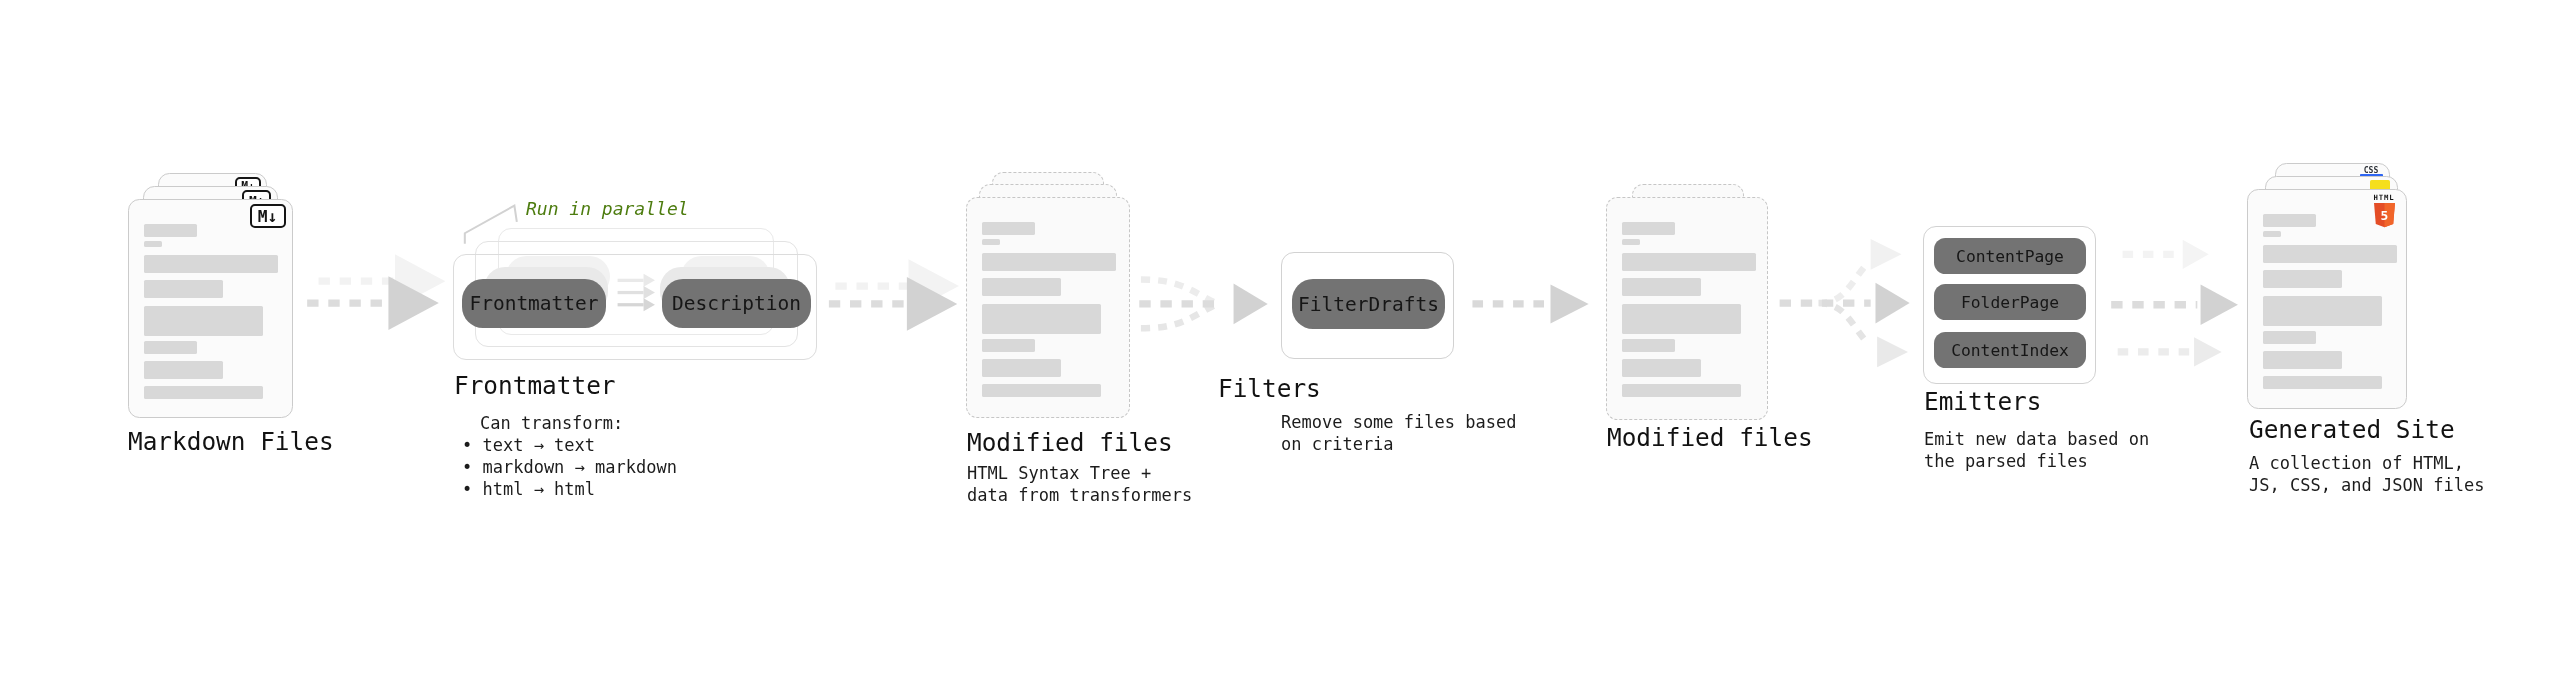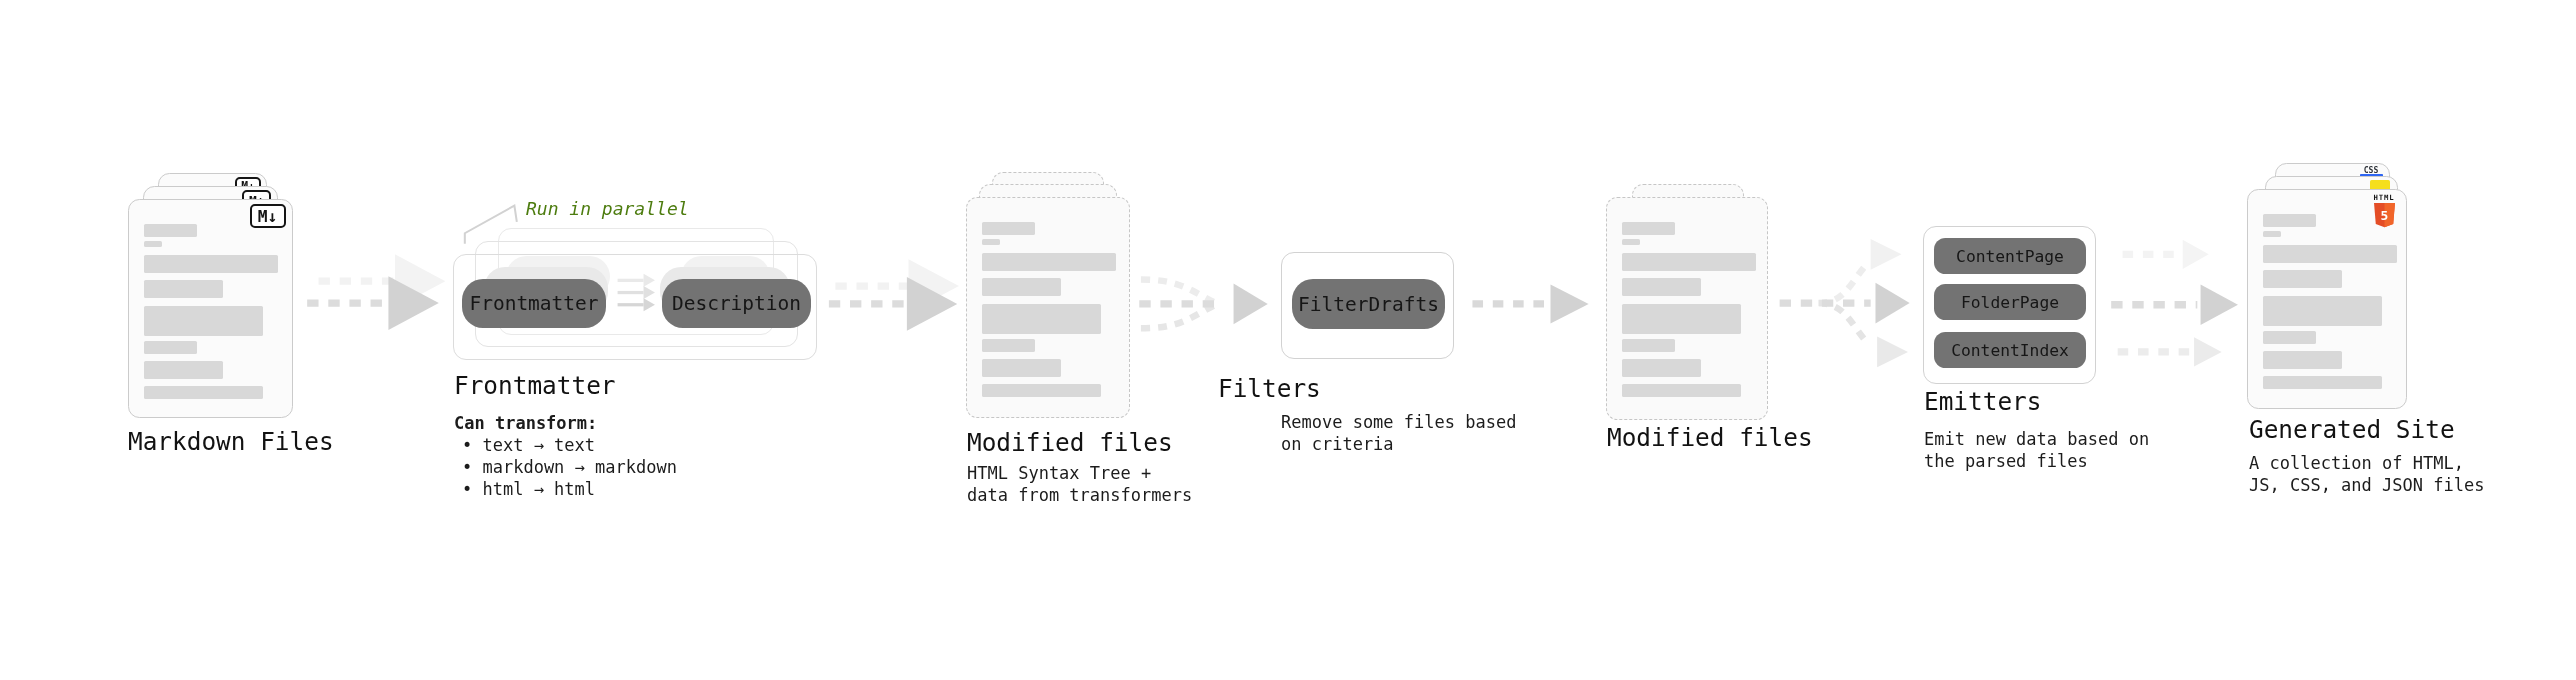--- a/index.html
+++ b/index.html
@@ -133,21 +133,21 @@
     <div class="box" style="left:498px;top:228px;width:276px;height:107px;border-color:#e9e9e9;"></div>
     <div class="box" style="left:475px;top:241px;width:323px;height:106px;border-color:#e3e3e3;"></div>
     <div class="box" style="left:453px;top:254px;width:364px;height:106px;"></div>
     <div class="pill ghost2" style="left:506px;top:256px;width:104px;height:41px;"></div>
     <div class="pill ghost2" style="left:681px;top:256px;width:89px;height:41px;"></div>
     <div class="pill ghost1" style="left:484px;top:267px;width:124px;height:46px;"></div>
     <div class="pill ghost1" style="left:660px;top:267px;width:130px;height:46px;"></div>
     <div class="pill" style="left:462px;top:279px;width:144px;height:49px;font-size:19.5px;">Frontmatter</div>
     <div class="pill" style="left:662px;top:279px;width:149px;height:49px;font-size:19.5px;">Description</div>
     <div class="h1" style="left:454px;top:371px;">Frontmatter</div>
-    <div class="desc" style="left:454px;top:412px;font-weight:bold;">Can transform:</div>
+    <div class="desc" style="left:480px;top:412px;">Can transform:</div>
     <div class="desc" style="left:462px;top:434px;">
       <span>• text → text</span>
       <span>• markdown → markdown</span>
       <span>• html → html</span>
     </div>
   </div>
 
   <div>
     <div class="doc dashed" style="left:992px;top:172px;width:112px;height:221px;"></div>
     <div class="doc dashed" style="left:979px;top:184px;width:138px;height:221px;"></div>

